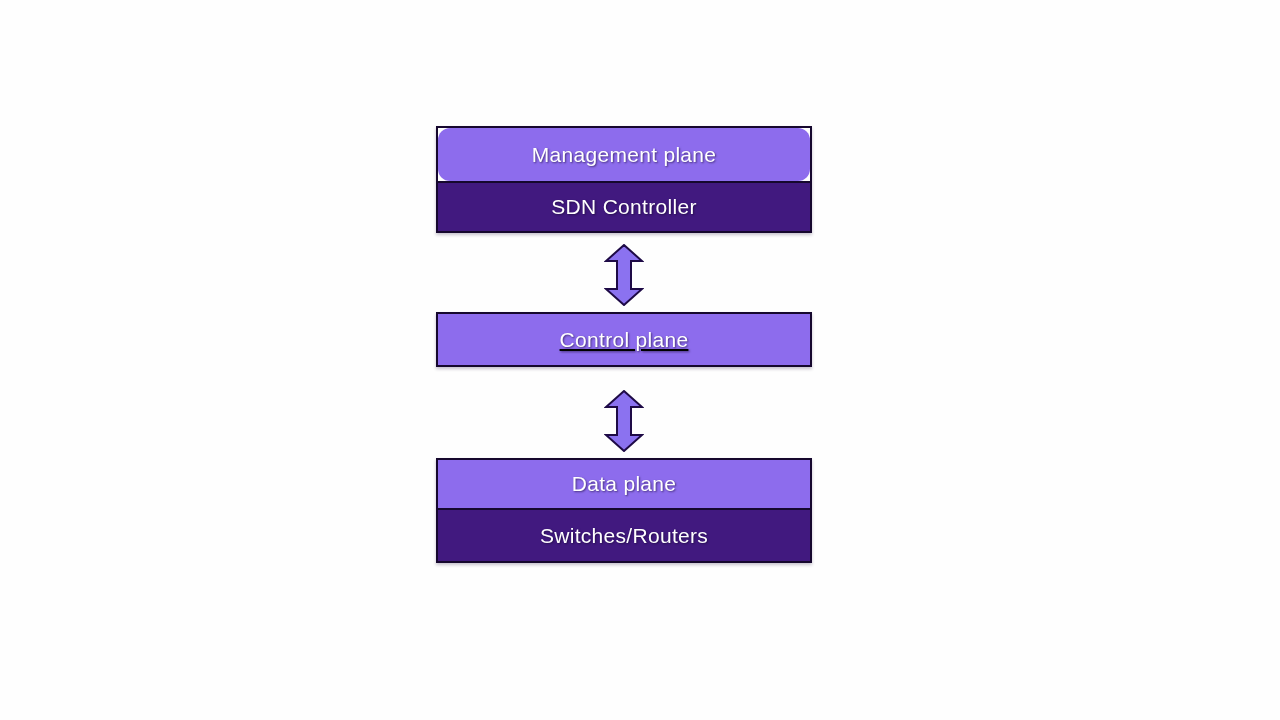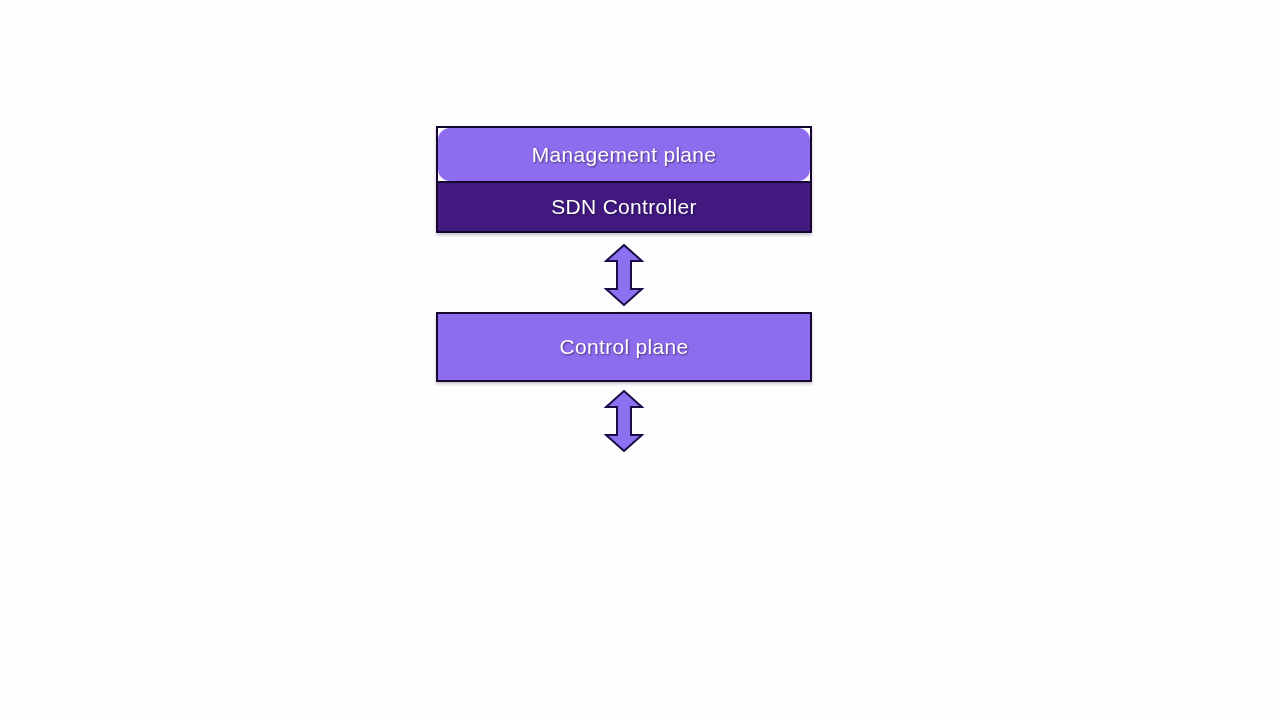--- a/index.html
+++ b/index.html
@@ -60,21 +60,21 @@
     stroke:var(--arrow-stroke);
     stroke-width:2;
     stroke-linejoin:miter;
   }
   
   #box-management{ top:126px; }
   #sec-management{ height:53px;border-radius:12px; }
   #sec-sdn{ height:50px; }
   #arrow-1{ top:244px; left:604px; height:62px; }
   #box-control{ top:312px; }
-  #sec-control{ height:66px; }
+  #sec-control{ height:51px;text-decoration:underline; }
   #arrow-2{ top:390px; left:604px; height:62px; }
   #box-data{ top:458px; }
   #sec-data{ height:48px; }
   #sec-switches{ height:53px; }
 </style>
 </head>
 <body>
 
 <div class="canvas">
 
@@ -98,14 +98,22 @@
       <span class="layer-label">Control plane</span>
     </div>
   </div>
 
   <div class="arrow-wrap" id="arrow-2">
     <svg width="40" height="62" viewBox="0 0 40 62" aria-hidden="true">
       <polygon class="arrow-shape" points="20,1 38,17 27,17 27,45 38,45 20,61 2,45 13,45 13,17 2,17"></polygon>
     </svg>
   </div>
 
+  <div class="stack-box" id="box-data">
+    <div class="layer-section layer-light" id="sec-data">
+      <span class="layer-label">Data plane</span>
+    </div>
+    <div class="layer-section layer-dark" id="sec-switches">
+      <span class="layer-label">Switches/Routers</span>
+    </div>
+  </div>
 
 </div>
 
 </body></html>

